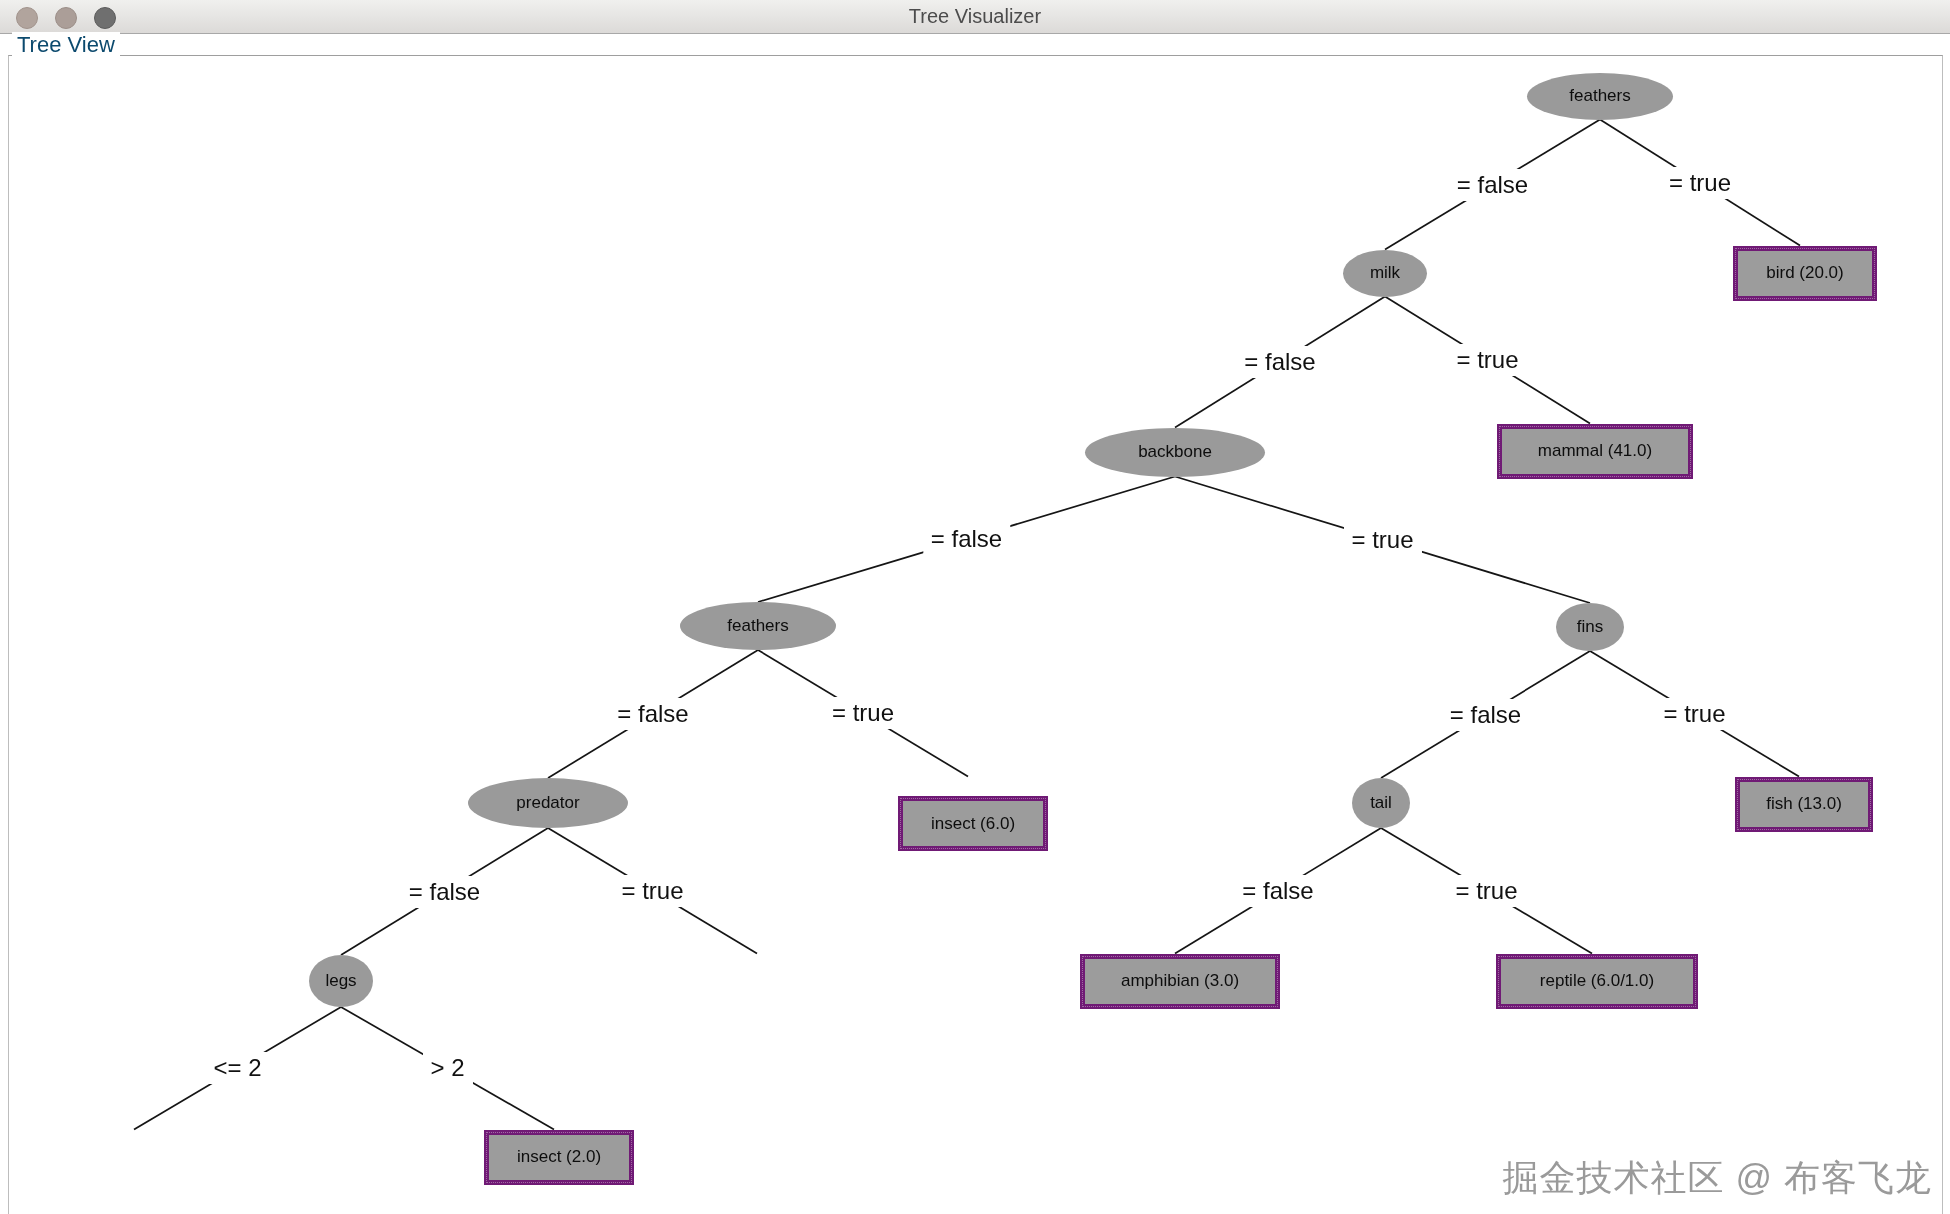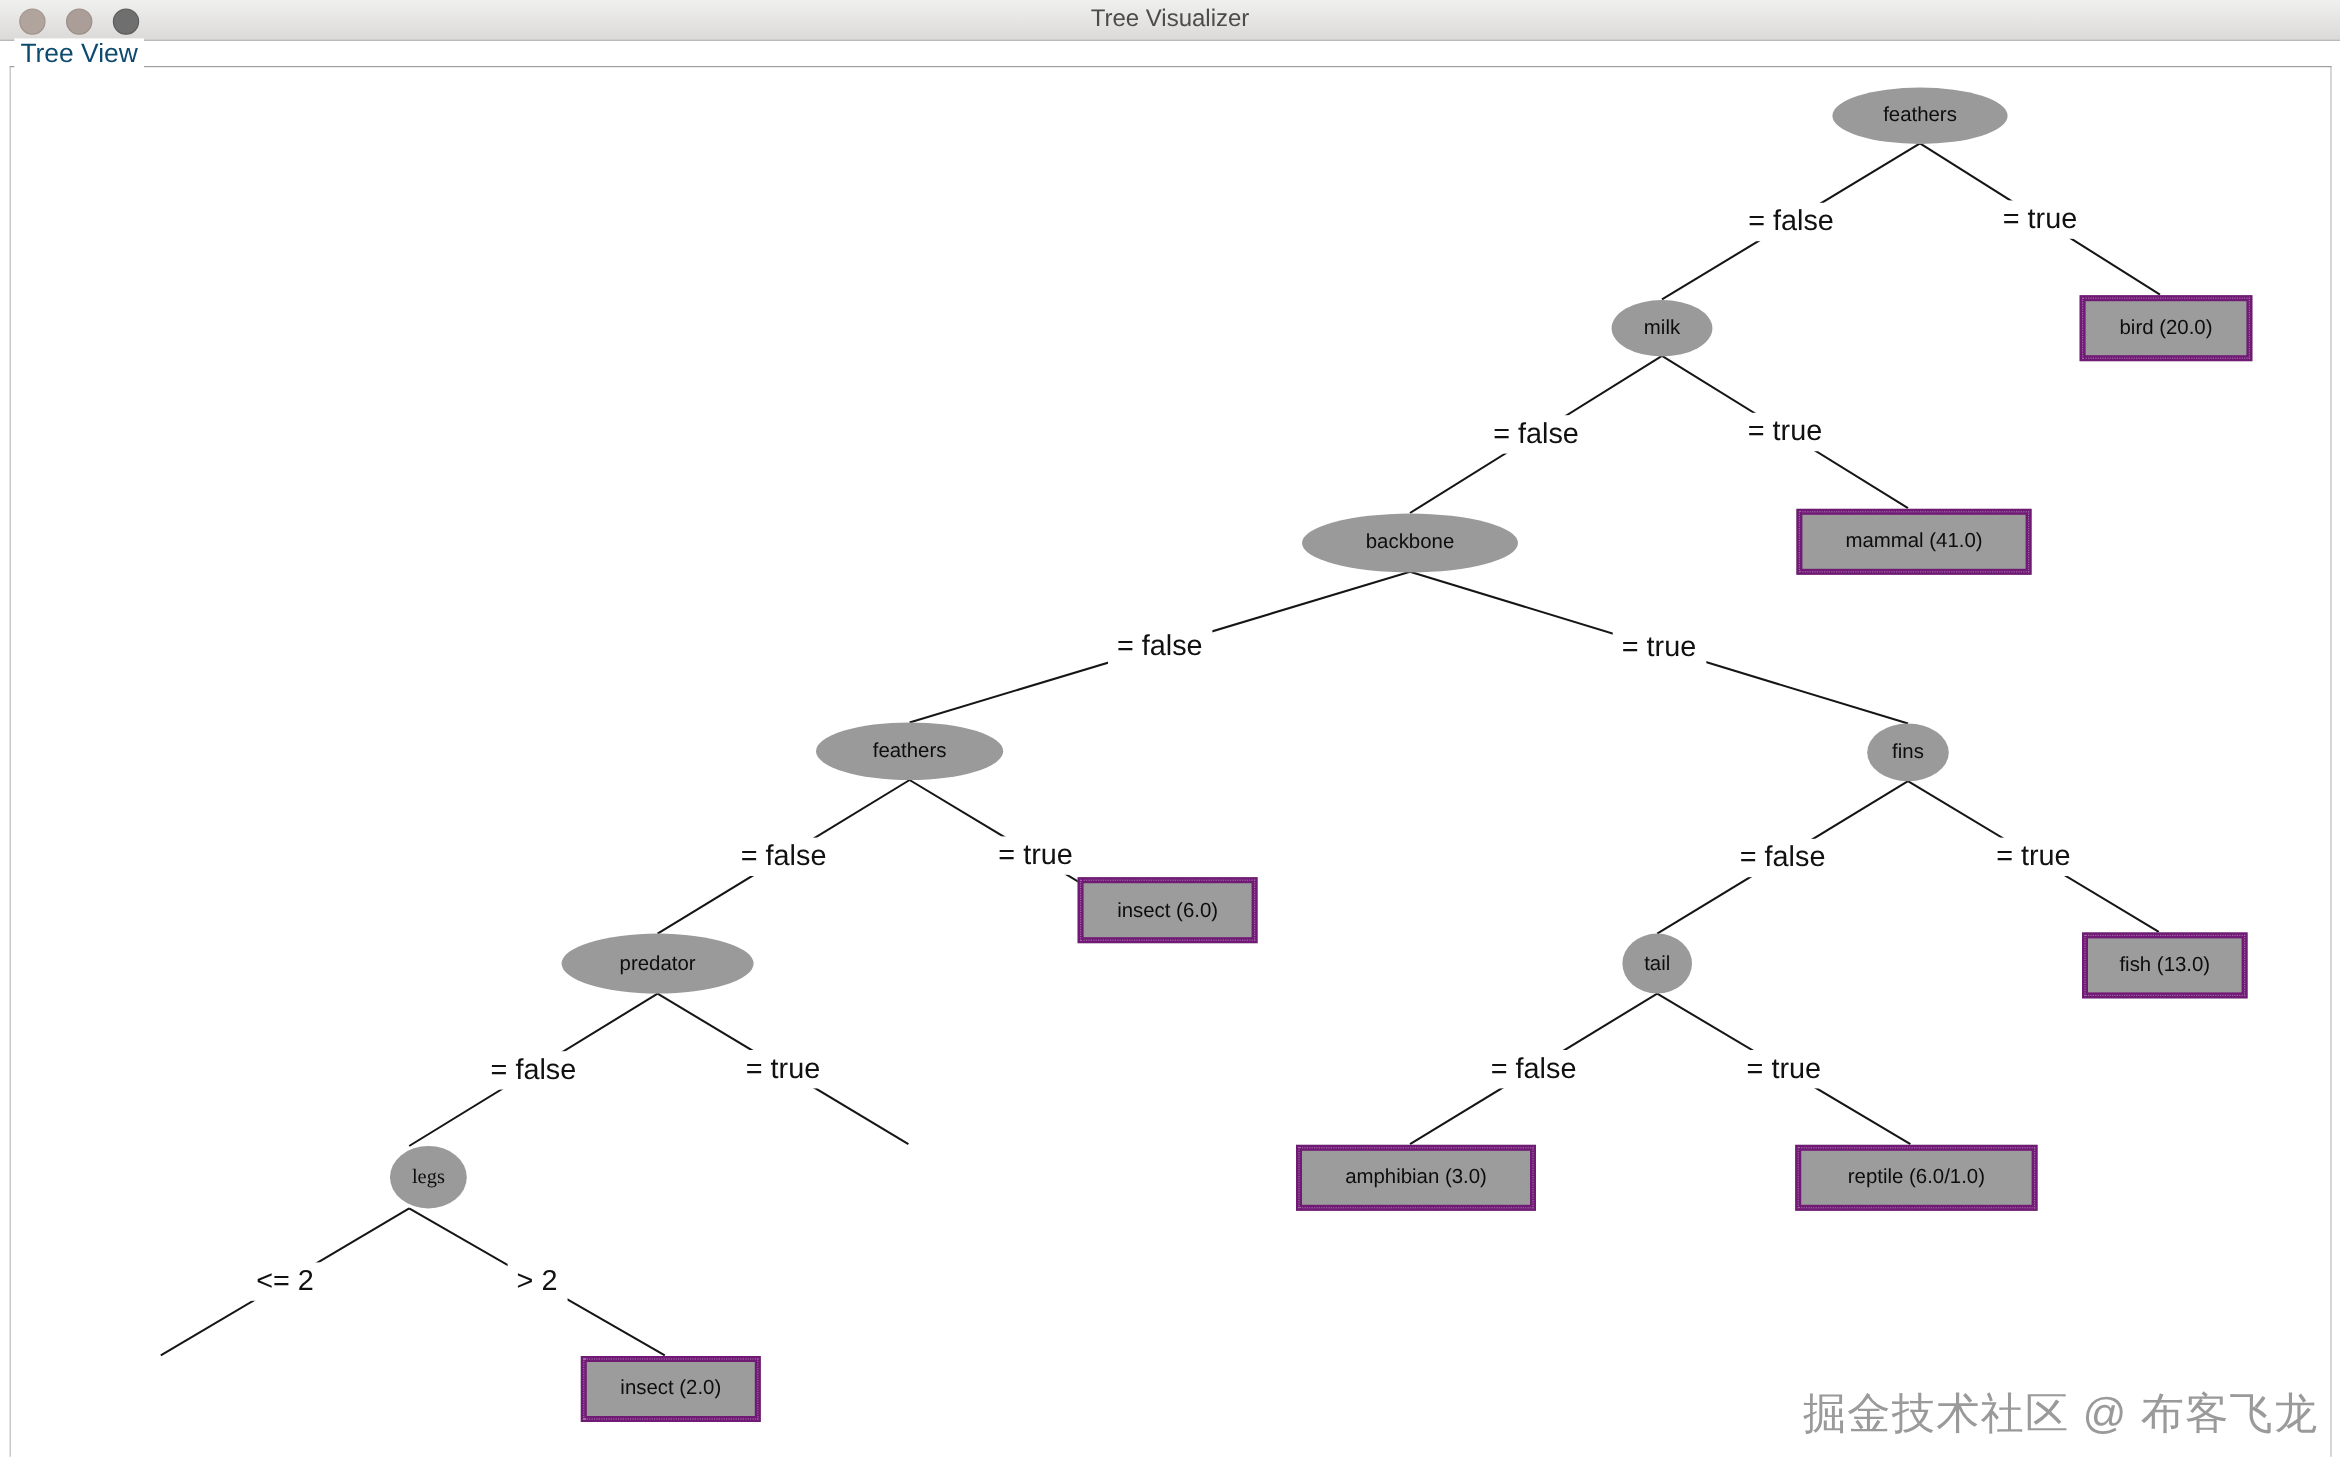--- a/index.html
+++ b/index.html
@@ -112,23 +112,23 @@
     <div class="edge-label" style="left: 1486.5px; top: 890.75px;">= true</div>
     <div class="edge-label" style="left: 237.5px; top: 1068.25px;">&lt;= 2</div>
     <div class="edge-label" style="left: 447.5px; top: 1068.25px;">&gt; 2</div>
     <div class="node ellipse" style="left: 1527px; top: 72.5px; width: 146px; height: 47px;">feathers</div>
     <div class="node ellipse" style="left: 1343px; top: 249.5px; width: 84px; height: 47px;">milk</div>
     <div class="node ellipse" style="left: 1085px; top: 427.5px; width: 180px; height: 49px;">backbone</div>
     <div class="node ellipse" style="left: 680px; top: 602px; width: 156px; height: 48px;">feathers</div>
     <div class="node ellipse" style="left: 1556px; top: 603px; width: 68px; height: 48px;">fins</div>
     <div class="node ellipse" style="left: 468px; top: 778px; width: 160px; height: 50px;">predator</div>
     <div class="node ellipse" style="left: 1352px; top: 778px; width: 58px; height: 50px;">tail</div>
-    <div class="node ellipse" style="left: 325px; top: 955px; width: 64px; height: 52px; font-family: Liberation Serif, serif;">legs</div>
+    <div class="node ellipse" style="left: 309px; top: 955px; width: 64px; height: 52px;">legs</div>
     <div class="node leaf" style="left: 1733px; top: 245.5px; width: 134px; height: 45px;">bird (20.0)</div>
     <div class="node leaf" style="left: 1497px; top: 423.5px; width: 186px; height: 45px;">mammal (41.0)</div>
-    <div class="node leaf" style="left: 898px; top: 731px; width: 140px; height: 45px;">insect (6.0)</div>
+    <div class="node leaf" style="left: 898px; top: 796px; width: 140px; height: 45px;">insect (6.0)</div>
     <div class="node leaf" style="left: 1735px; top: 776.5px; width: 128px; height: 45px;">fish (13.0)</div>
     <div class="node leaf" style="left: 1080px; top: 953.5px; width: 190px; height: 45px;">amphibian (3.0)</div>
     <div class="node leaf" style="left: 1496px; top: 953.5px; width: 192px; height: 45px;">reptile (6.0/1.0)</div>
     <div class="node leaf" style="left: 484px; top: 1129.5px; width: 140px; height: 45px;">insect (2.0)</div>
   </div>
 
 <div class="watermark">掘金技术社区 @ 布客飞龙</div>
 
 </body></html>

